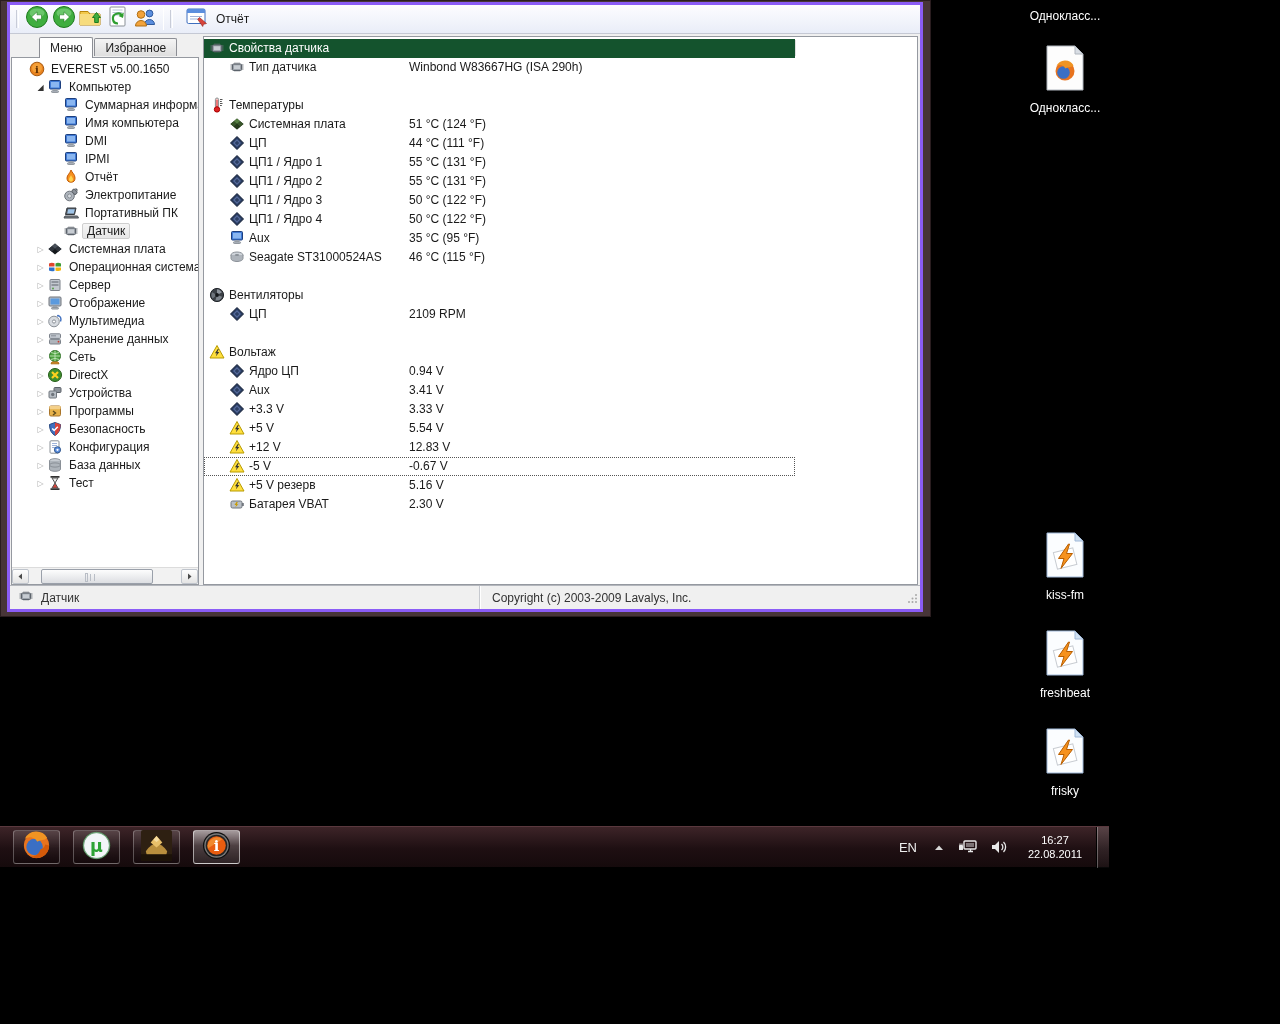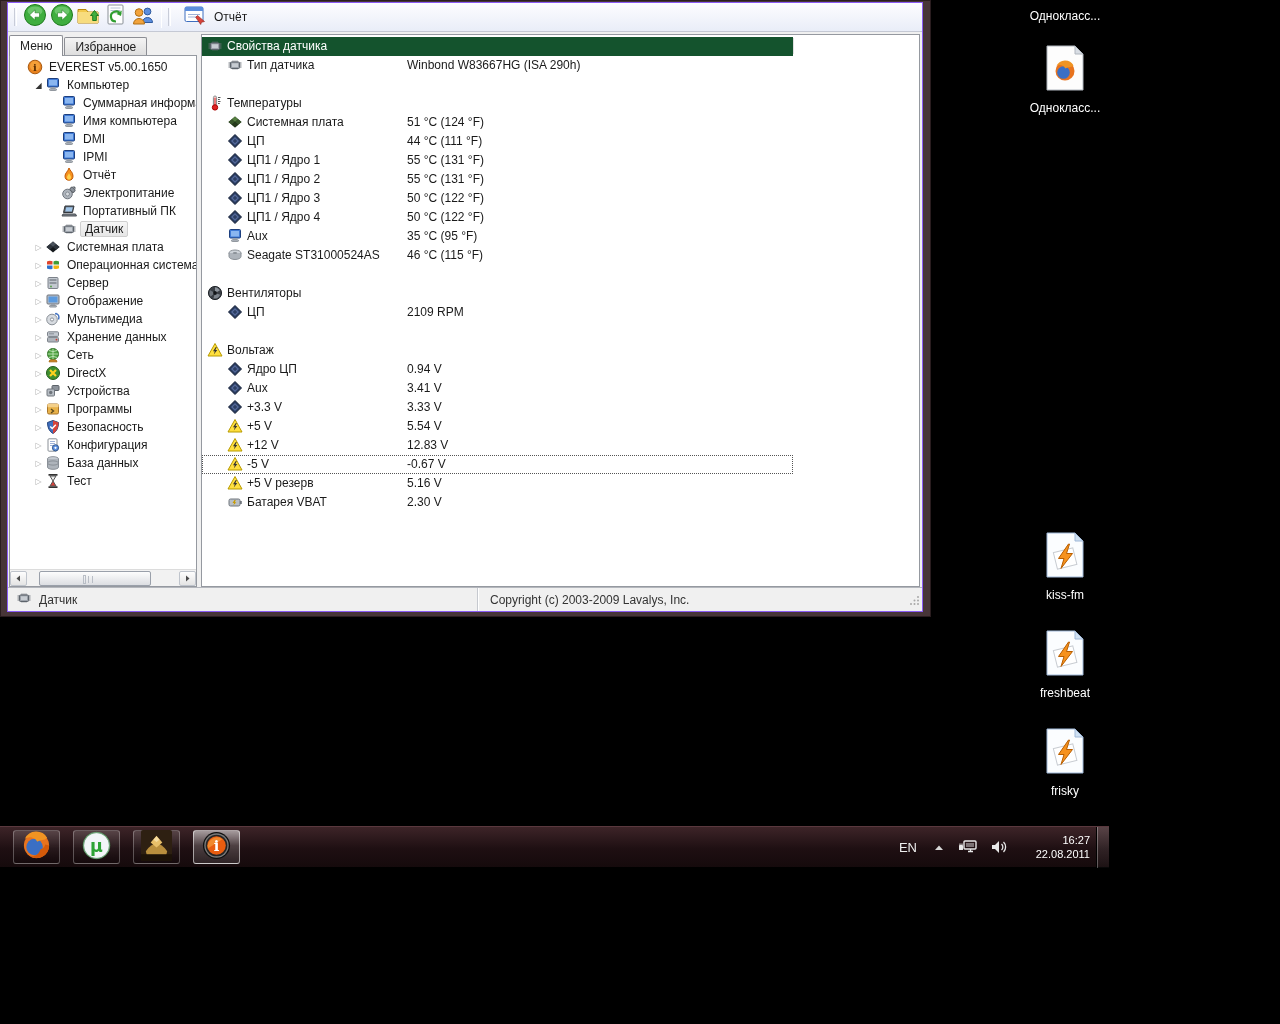--- a/index.html
+++ b/index.html
@@ -3,32 +3,32 @@
 <meta charset="utf-8">
 <style>
   html,body{margin:0;padding:0;background:#000;}
   *{box-sizing:border-box;}
   .canvas{position:relative;width:1280px;height:1024px;background:#000;overflow:hidden;
           font-family:"Liberation Sans","DejaVu Sans",sans-serif;}
   
   .window{position:absolute;left:0;top:0;width:931px;height:617px;background:#473538;
           padding:2px 8px 5px 7px;box-shadow:inset 0 0 0 1px #2a1d1f;}
   .winner{background:#f0f0f0;width:100%;height:100%;display:flex;flex-direction:column;
-          border:1px solid #8b5cf6;}
+          border:3px solid #8b5cf6;}
   .toolbar{height:29px;display:flex;align-items:center;flex:none;
            background:linear-gradient(#fdfdff,#e9edf8);border-bottom:1px solid #c5c9d4;
            padding-left:5px;}
   .grip{width:3px;height:18px;border-left:1px solid #c8ccd8;border-right:1px solid #fff;margin:0 4px 0 1px;}
   .tool-btn{width:27px;height:26px;display:flex;align-items:center;justify-content:center;border-radius:3px;}
   .tsep{width:1px;height:22px;background:#c8ccd8;border-right:1px solid #fff;margin:0 5px;}
   .report-btn{display:flex;align-items:center;gap:6px;padding:2px 9px;font-size:12px;color:#1a1a1a;border-radius:3px;}
   .content{flex:1;display:flex;padding:2px 2px 0 1px;min-height:0;}
   
   .leftpanel{width:188px;flex:none;display:flex;flex-direction:column;}
-  .tabs{display:flex;align-items:flex-end;height:21px;flex:none;}
+  .tabs{display:flex;align-items:center;height:21px;flex:none;padding-left:28px;}
   .tab{font-size:12px;padding:0 10px;border:1px solid #8c8e94;border-bottom:none;height:18px;line-height:18px;
        background:linear-gradient(#f4f4f4,#dedede);color:#222;border-radius:2px 2px 0 0;margin-right:1px;}
   .tab.active{background:#fff;height:21px;line-height:20px;position:relative;z-index:2;margin-bottom:-1px;}
   .treebox{flex:1;background:#fff;border:1px solid #9599a0;display:flex;flex-direction:column;min-height:0;}
   .tree{flex:1;overflow:hidden;padding-top:2px;}
   .tree-item{height:18px;display:flex;align-items:center;white-space:nowrap;font-size:12px;color:#1a1a1a;overflow:hidden;}
   .lv0{padding-left:4px;}.lv1{padding-left:22px;}.lv2{padding-left:38px;}
   .expander{width:13px;flex:none;font-size:8px;text-align:center;color:#333;}
   .expander.col{color:#b0b0b0;}
   .ticon{width:17px;height:16px;flex:none;margin-right:5px;}
@@ -76,21 +76,21 @@
            background:linear-gradient(#3d2428,#1e0f12 55%,#150a0c);border-top:1px solid #5a383e;}
   .tbtn{width:47px;height:34px;margin-left:13px;flex:none;border:1px solid rgba(255,255,255,0.28);border-radius:3px;
         background:linear-gradient(rgba(255,255,255,0.16),rgba(255,255,255,0.04) 55%,rgba(0,0,0,0.12));
         display:flex;align-items:center;justify-content:center;}
   .tbtn.active{background:linear-gradient(rgba(255,255,255,0.55),rgba(255,255,255,0.20) 45%,rgba(255,255,255,0.10));
         border-color:rgba(255,255,255,0.55);}
   .tray{margin-left:auto;display:flex;align-items:center;height:100%;}
   .tray-lang{color:#eee;font-size:13px;padding:0 9px;}
   .tray-arrow{padding:0 8px;}
   .tray-ico{padding:0 6px;display:flex;align-items:center;}
-  .tray-clock{color:#fff;font-size:11px;line-height:14px;text-align:right;width:70px;margin:0 6px;}
+  .tray-clock{color:#fff;font-size:11px;line-height:14px;text-align:center;width:70px;margin:0 6px;}
   .showdesk{width:13px;height:41px;flex:none;border-left:1px solid #000;
         box-shadow:inset 1px 0 0 rgba(255,255,255,0.3);
         background:linear-gradient(rgba(255,255,255,0.14),rgba(255,255,255,0.03));}
 </style>
 </head>
 <body>
 
 <div class="canvas">
 
   <div class="window">

